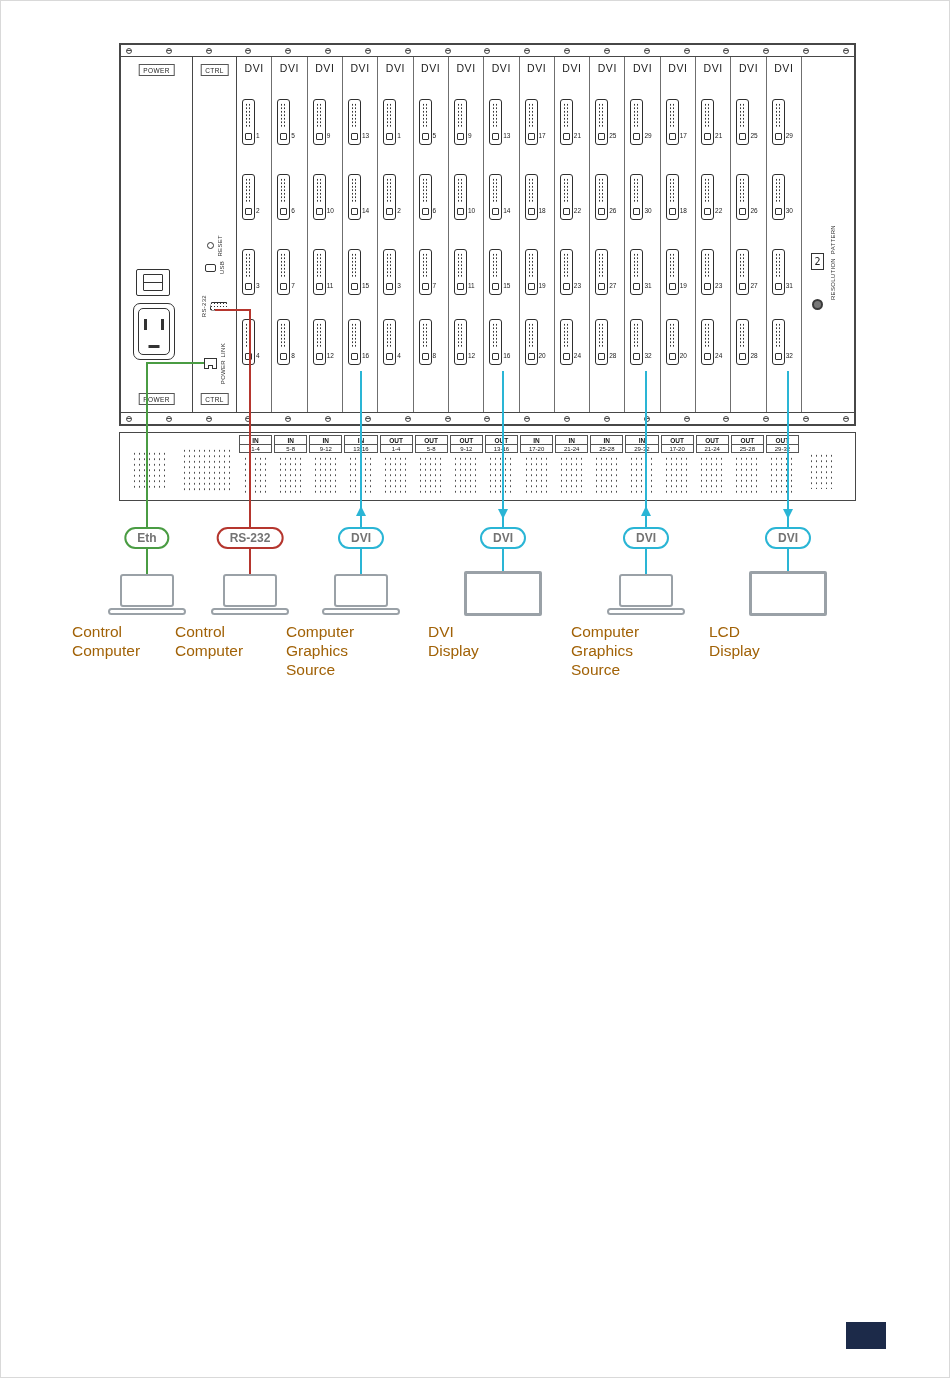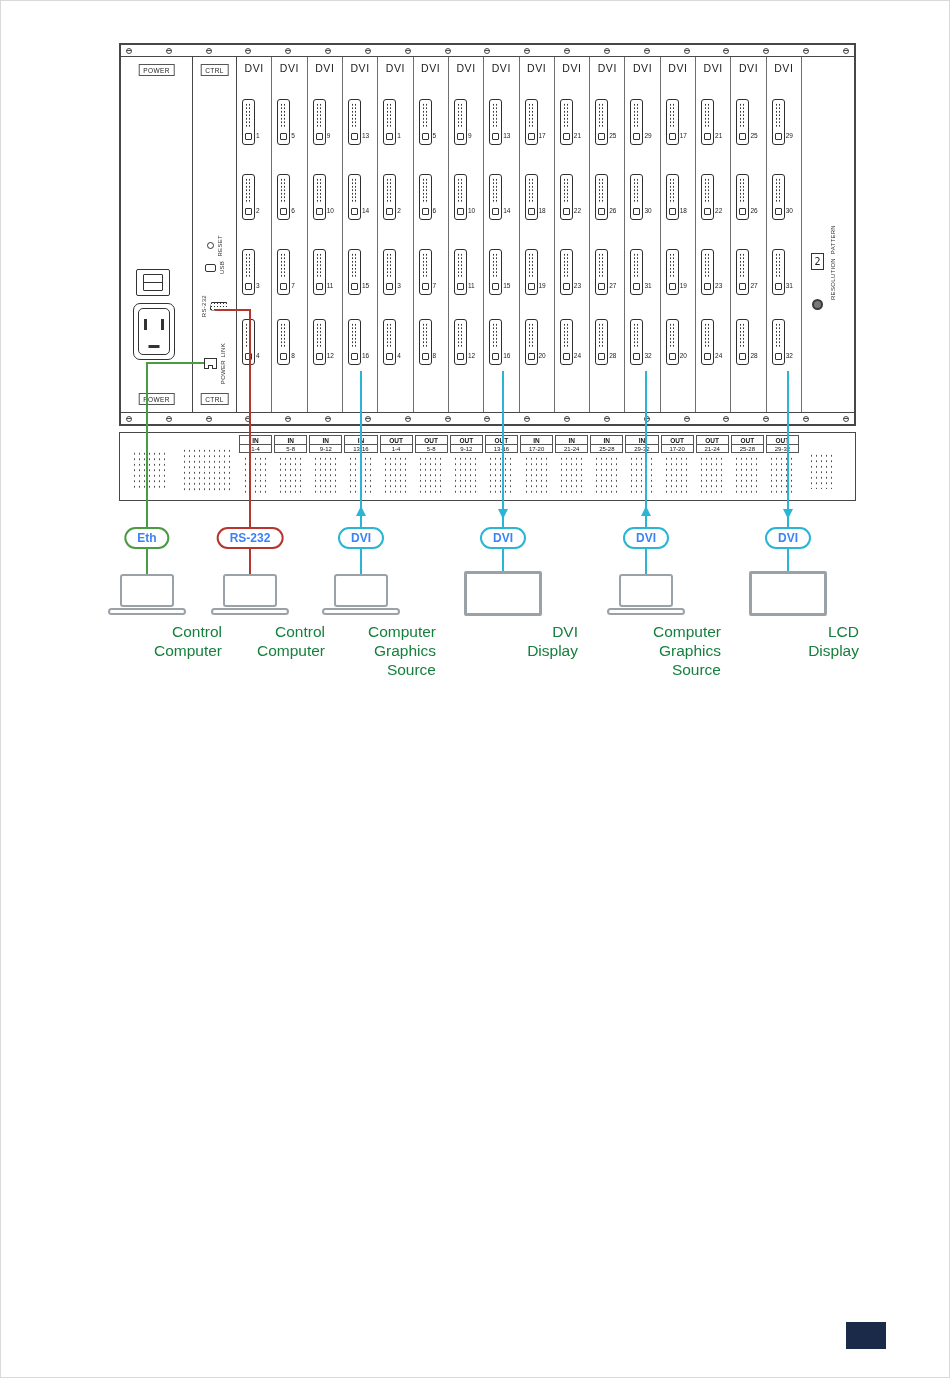--- a/index.html
+++ b/index.html
@@ -71,28 +71,28 @@
   .vents-b{position:absolute;left:62px;top:15px;width:50px;height:45px;}
   .vents-r{position:absolute;right:20px;top:20px;width:26px;height:36px;}
   .io-sections{position:absolute;left:118px;right:55px;top:0;bottom:0;display:flex;}
   .section{flex:1;position:relative;}
   .sec-label{margin:2px 1px 0;border:1px solid #555;background:#fff;}
   .sec-dir{font-size:6.5px;font-weight:bold;color:#111;text-align:center;border-bottom:.8px solid #555;padding:.5px 0;}
   .sec-range{font-size:6px;color:#111;text-align:center;padding:.5px 0;}
   .sec-vents{position:absolute;left:50%;transform:translateX(-50%);top:23px;width:26px;height:38px;}
 
   
-  .pill{position:absolute;top:526px;transform:translateX(-50%);height:22px;line-height:18px;box-sizing:border-box;background:#fff;border:2px solid #888;border-radius:12px;padding:0 11px;font-size:12px;font-weight:bold;color:#3b82f6;z-index:6;white-space:nowrap;}
+  .pill{position:absolute;top:526px;transform:translateX(-50%);height:22px;line-height:18px;box-sizing:border-box;background:#fff;border:2px solid #888;border-radius:12px;padding:0 11px;font-size:12px;font-weight:bold;color:#737373;z-index:6;white-space:nowrap;}
   .device{position:absolute;transform:translateX(-50%);z-index:6;display:flex;flex-direction:column;align-items:center;}
   .device.laptop{top:573px;}
   .lt-screen{width:54px;height:33px;border:2.5px solid #9aa1a7;border-radius:3px;background:#fff;box-sizing:border-box;}
   .lt-base{width:78px;height:7px;border:2px solid #9aa1a7;border-radius:4px;background:#fff;box-sizing:border-box;margin-top:1px;}
   .device.monitor{top:570px;}
   .mon-screen{width:78px;height:45px;border:3px solid #9aa1a7;border-radius:2px;background:#fff;box-sizing:border-box;}
-  .device-label{position:absolute;top:621px;transform:translateX(-50%);text-align:right;font-size:15.5px;color:#15803d;line-height:19px;z-index:5;width:150px;}
+  .device-label{position:absolute;top:621px;transform:translateX(-50%);text-align:left;font-size:15.5px;color:#a16207;line-height:19px;z-index:5;width:150px;}
 
   .corner-box{position:absolute;left:845px;top:1321px;width:40px;height:27px;}
 </style>
 </head>
 <body>
 
 <div class="page">
 
   <svg class="wires" width="950" height="720">
       <polyline points="146,580 146,362 203,362" fill="none" stroke="#4a9c43" stroke-width="2"></polyline>

